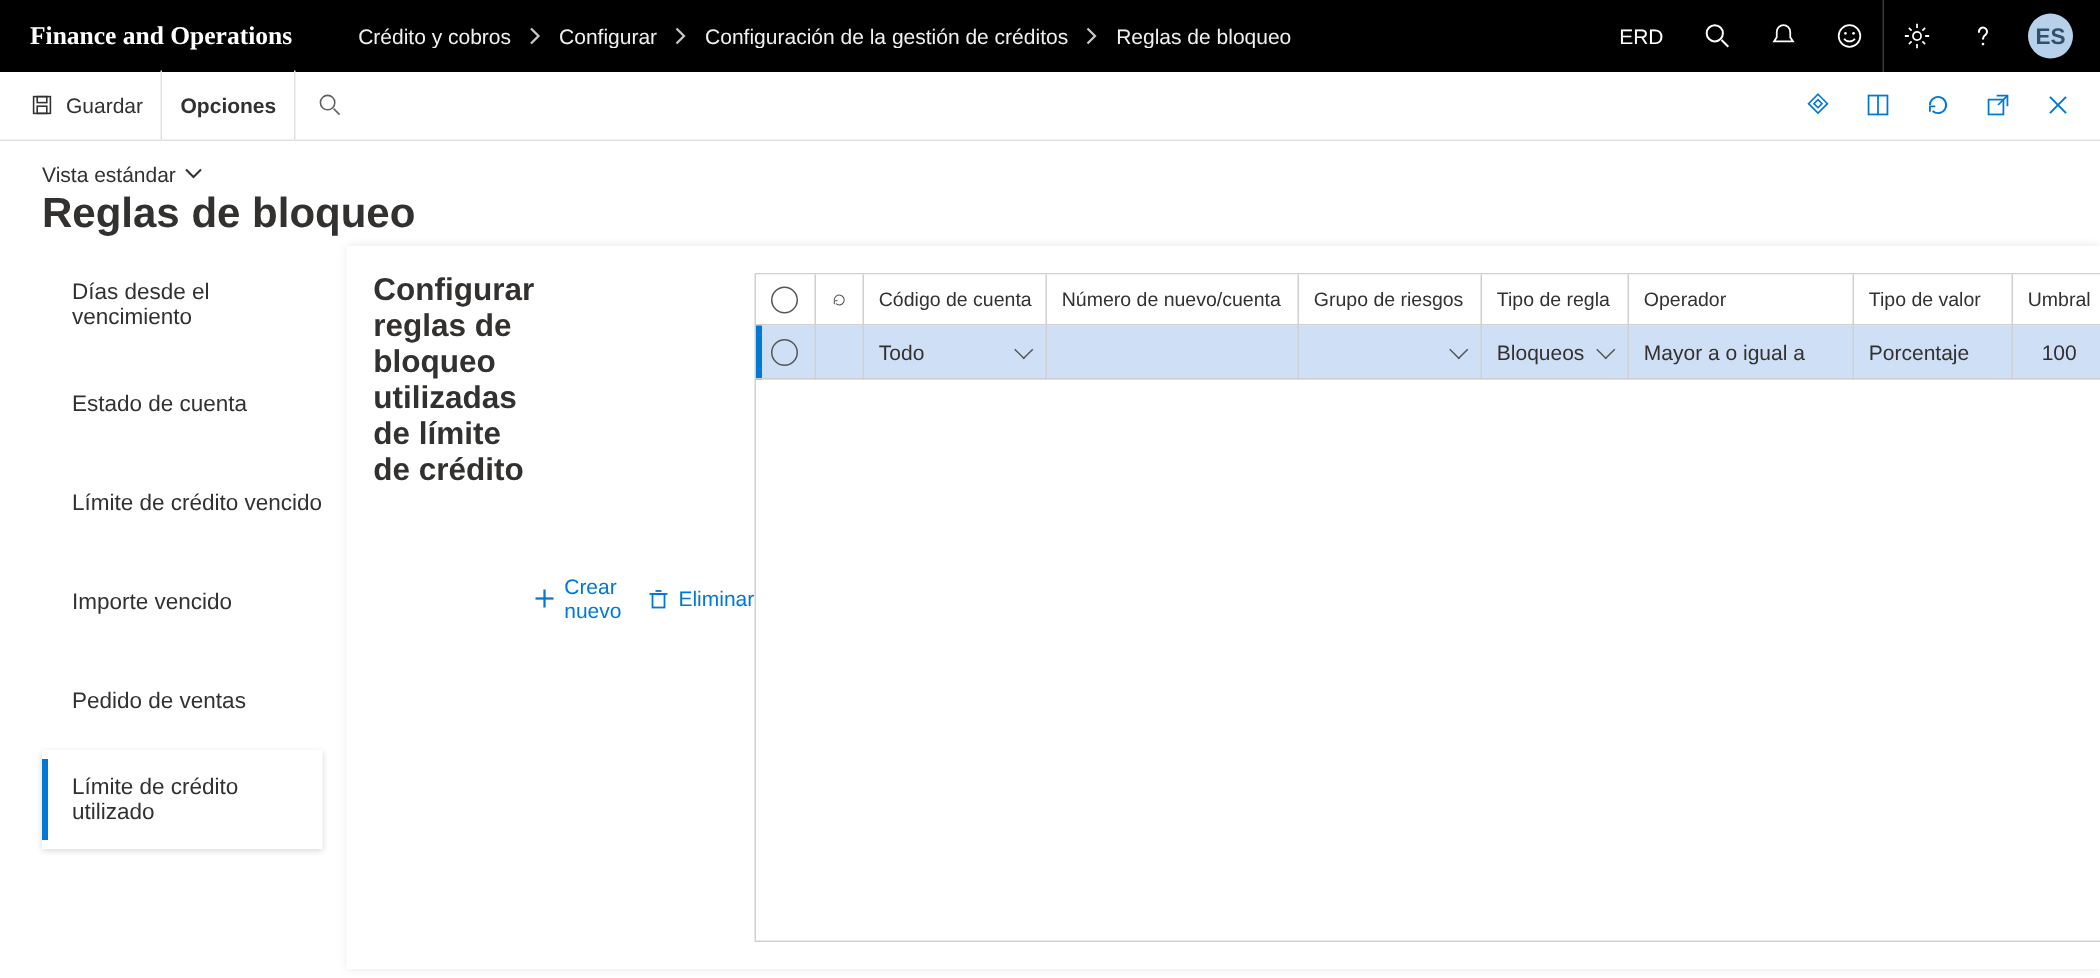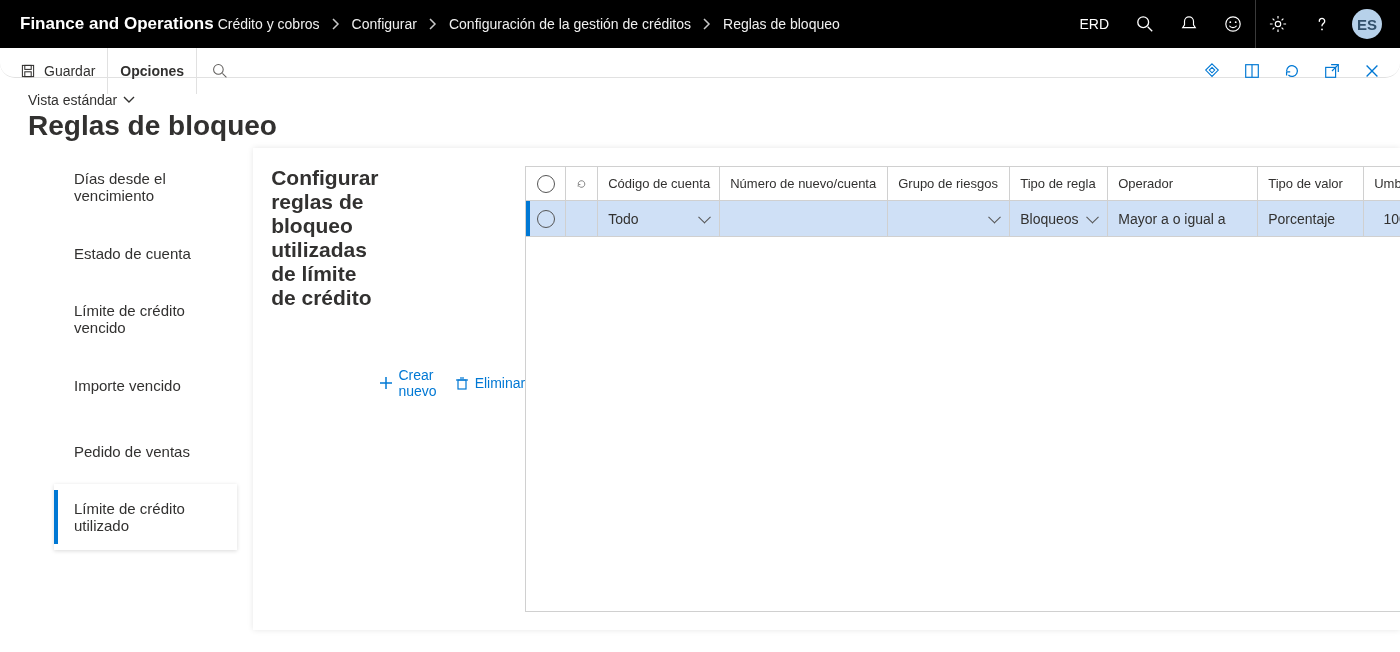--- a/index.html
+++ b/index.html
@@ -32,21 +32,23 @@
     align-items: center;
     height: 48px;
     background: var(--topbar-bg);
     color: var(--topbar-fg);
     padding: 0 12px 0 20px;
     gap: 4px;
   }
   .topbar .brand {
     font-weight: 600;
     font-size: 17px;
+    margin-right: 40px;
     white-space: nowrap;
+    font-family: Liberation Serif, serif;
   }
   .breadcrumb {
     display: flex;
     align-items: center;
     gap: 12px;
     font-size: 14px;
     color: #f0f0f0;
     flex: 1 1 auto;
     overflow: hidden;
   }
@@ -94,26 +96,25 @@
     align-items: center;
     justify-content: center;
     font-size: 15px;
     font-weight: 600;
     margin: 0 6px 0 8px;
     cursor: pointer;
   }
 
   
   .actionbar {
-    height: 30px;
-    display: flex;
-    align-items: flex-start;
+    height: 46px;
+    display: flex;
+    align-items: flex-end;
     border-bottom: 1px solid var(--border-light);
     padding: 0 8px;
-    border-radius: 23px;
   }
   .actionbar .action-btn {
     display: flex;
     align-items: center;
     height: 46px;
     padding: 0 12px;
     gap: 8px;
     cursor: pointer;
     font-size: 14px;
     color: #323130;
@@ -159,23 +160,22 @@
   .page-title {
     font-size: 28px;
     font-weight: 600;
     margin: 2px 0 0 0;
   }
 
   
   .body-split {
     display: flex;
     height: calc(652px - 48px - 46px - 76px);
-    padding-left: 44px;
+    padding-left: 28px;
     gap: 16px;
-    margin-left: 10px;
   }
   .left-nav {
     width: 278px;
     padding-top: 6px;
   }
   .left-nav .nav-item {
     height: 66px;
     display: flex;
     align-items: center;
     padding-left: 20px;

